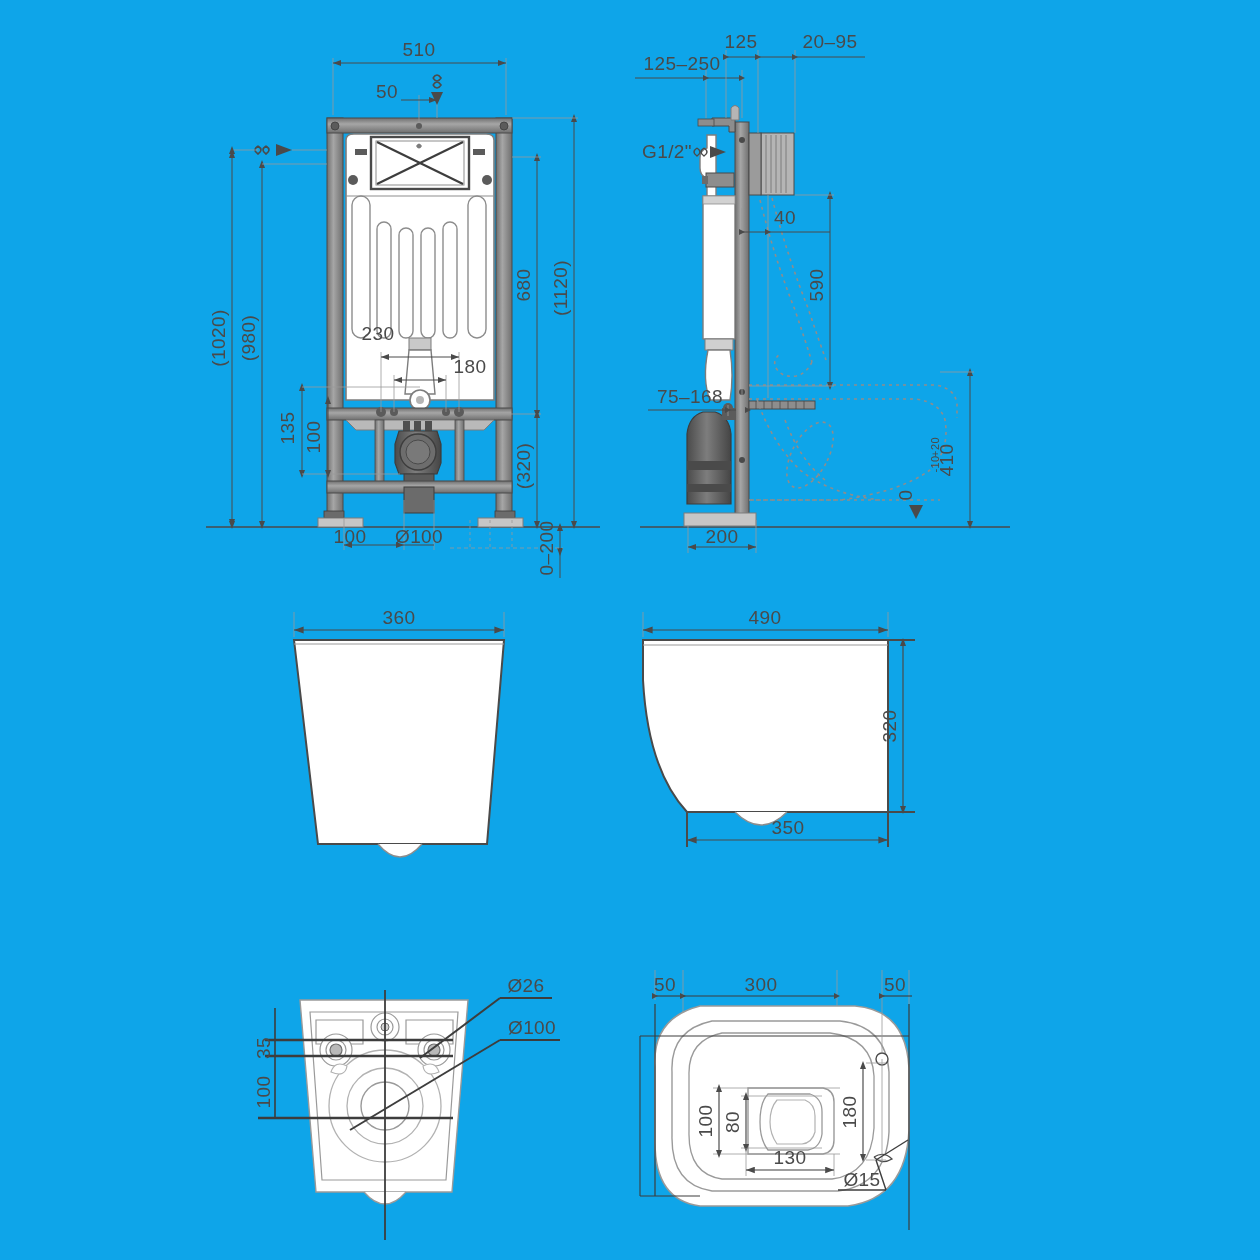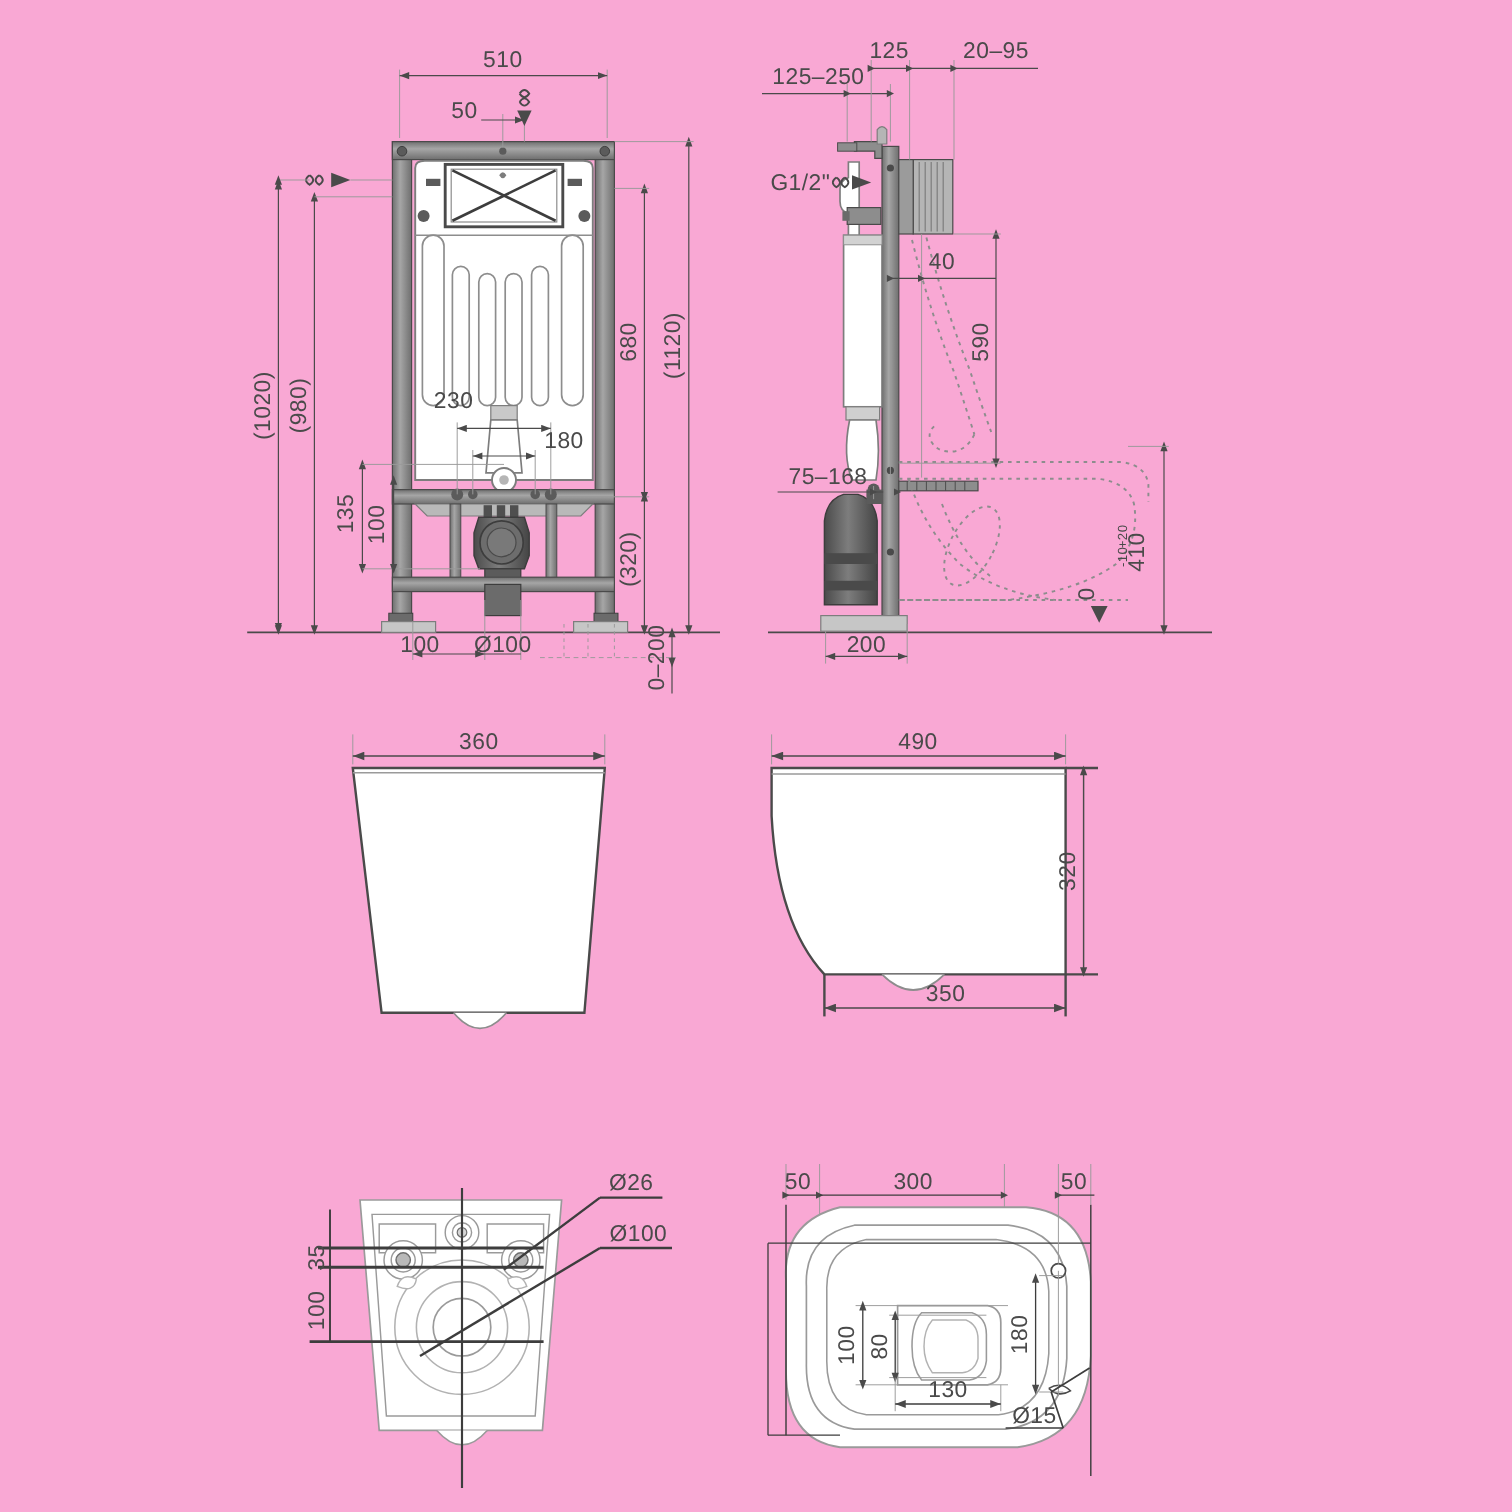--- a/index.html
+++ b/index.html
@@ -3,21 +3,21 @@
 <meta charset="utf-8">
 <title>Technical Drawing</title>
 <style>
   html,body{margin:0;padding:0;background:#ffffff;}
   body{
     width:1260px;height:1260px;
     font-family:"Liberation Sans", sans-serif;
     color:#3d3d3d;
     overflow:hidden;
   }
-  #sheet{position:relative;width:1260px;height:1260px;background:#f9a8d4;}
+  #sheet{position:relative;width:1260px;height:1260px;background:#0ea5e9;}
   svg{display:block;}
   .dimtxt{
     font-family:"Liberation Sans", sans-serif;
     font-size:19px;
     fill:#4a4a4a;
     letter-spacing:0.4px;
   }
   .dimtxt.tiny{font-size:11px;}
 </style>
 </head>

